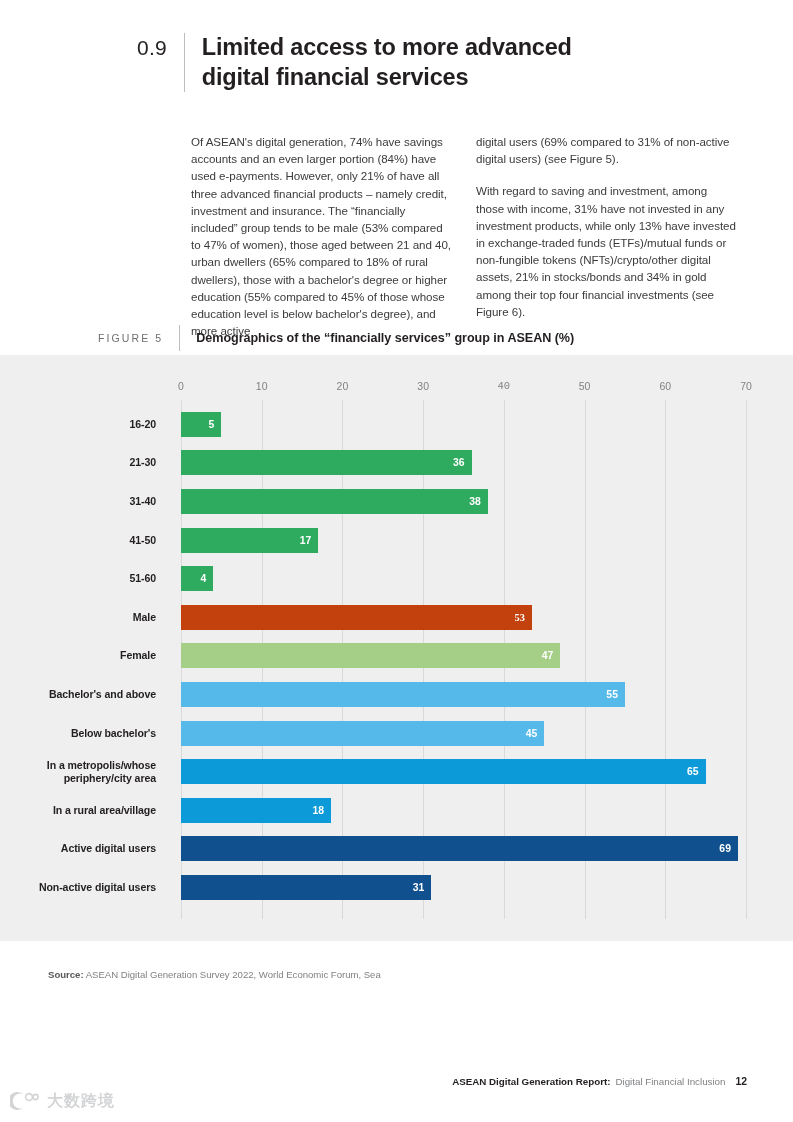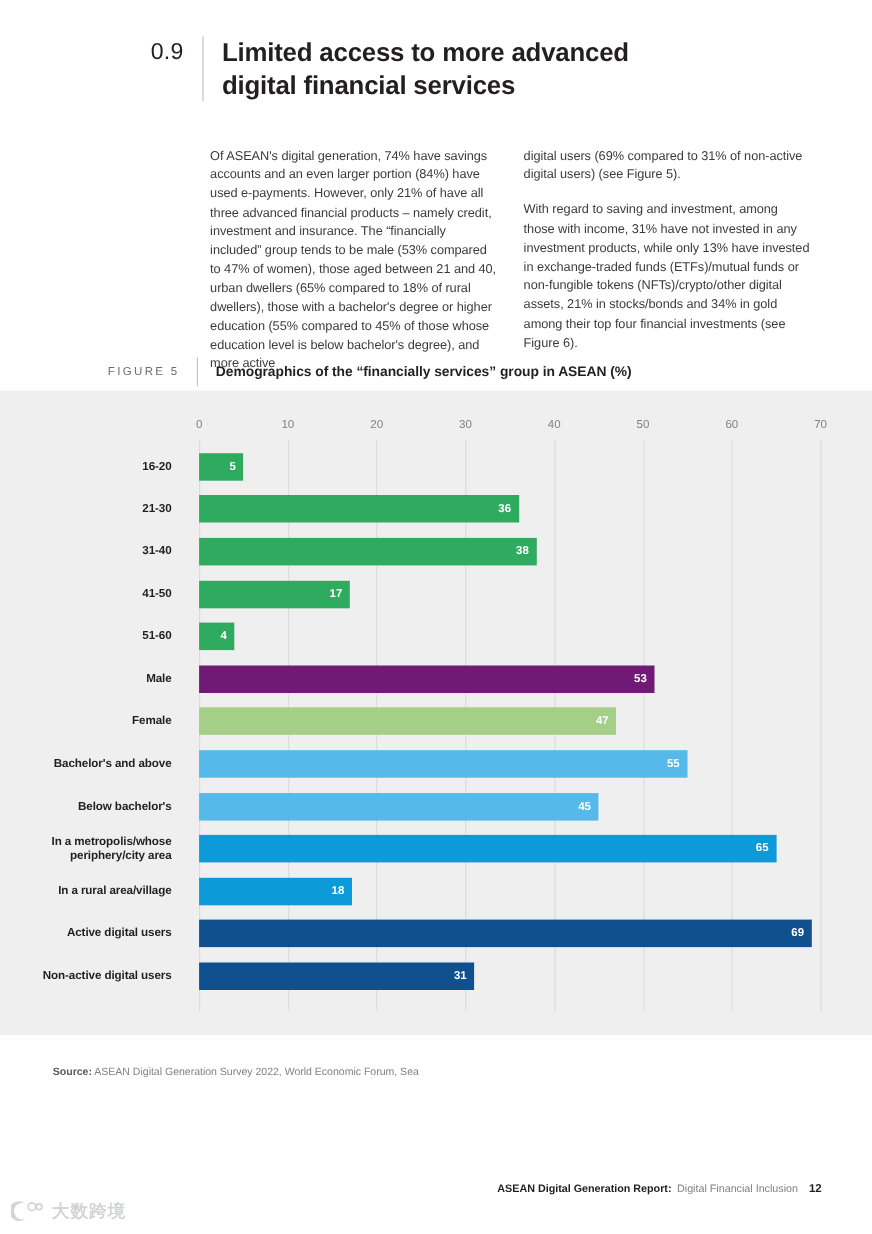--- a/index.html
+++ b/index.html
@@ -256,21 +256,21 @@
   <div class="figure-title">Demographics of the “financially services” group in ASEAN (%)</div>
 </div>
 
 <div class="chart-panel">
   <div class="chart-inner">
     <div class="axis-ticks">
         <div class="axis-tick-label" style="left: 0px;">0</div>
         <div class="axis-tick-label" style="left: 80.7143px;">10</div>
         <div class="axis-tick-label" style="left: 161.429px;">20</div>
         <div class="axis-tick-label" style="left: 242.143px;">30</div>
-        <div class="axis-tick-label" style="left: 322.857px;">40</div>
+        <div class="axis-tick-label" style="left: 322.857px; font-family: Liberation Mono, monospace;">40</div>
         <div class="axis-tick-label" style="left: 403.571px;">50</div>
         <div class="axis-tick-label" style="left: 484.286px;">60</div>
         <div class="axis-tick-label" style="left: 565px;">70</div>
       </div>
     <div class="gridlines">
         <div class="gridline" style="left: 0px;"></div>
         <div class="gridline" style="left: 80.7143px;"></div>
         <div class="gridline" style="left: 161.429px;"></div>
         <div class="gridline" style="left: 242.143px;"></div>
         <div class="gridline" style="left: 322.857px;"></div>
@@ -315,21 +315,21 @@
           <div class="cat-label">51-60</div>
           <div class="bar-track">
             <div class="bar" style="width: 32.2857px; background: rgb(47, 171, 95);">
               <span>4</span>
             </div>
           </div>
         </div>
         <div class="bar-row">
           <div class="cat-label">Male</div>
           <div class="bar-track">
-            <div class="bar" style="width: 414px; background: #701a75;">
+            <div class="bar" style="width: 351px; background: #c2410c; font-family: Liberation Serif, serif;">
               <span>53</span>
             </div>
           </div>
         </div>
         <div class="bar-row">
           <div class="cat-label">Female</div>
           <div class="bar-track">
             <div class="bar" style="width: 379.357px; background: rgb(165, 206, 135);">
               <span>47</span>
             </div>
@@ -355,21 +355,21 @@
           <div class="cat-label">In a metropolis/whose periphery/city area</div>
           <div class="bar-track">
             <div class="bar" style="width: 524.643px; background: rgb(13, 154, 216);">
               <span>65</span>
             </div>
           </div>
         </div>
         <div class="bar-row">
           <div class="cat-label">In a rural area/village</div>
           <div class="bar-track">
-            <div class="bar" style="width: 139px; background: rgb(13, 154, 216);">
+            <div class="bar" style="width: 150px; background: rgb(13, 154, 216);">
               <span>18</span>
             </div>
           </div>
         </div>
         <div class="bar-row">
           <div class="cat-label">Active digital users</div>
           <div class="bar-track">
             <div class="bar" style="width: 556.929px; background: rgb(16, 80, 143);">
               <span>69</span>
             </div>

